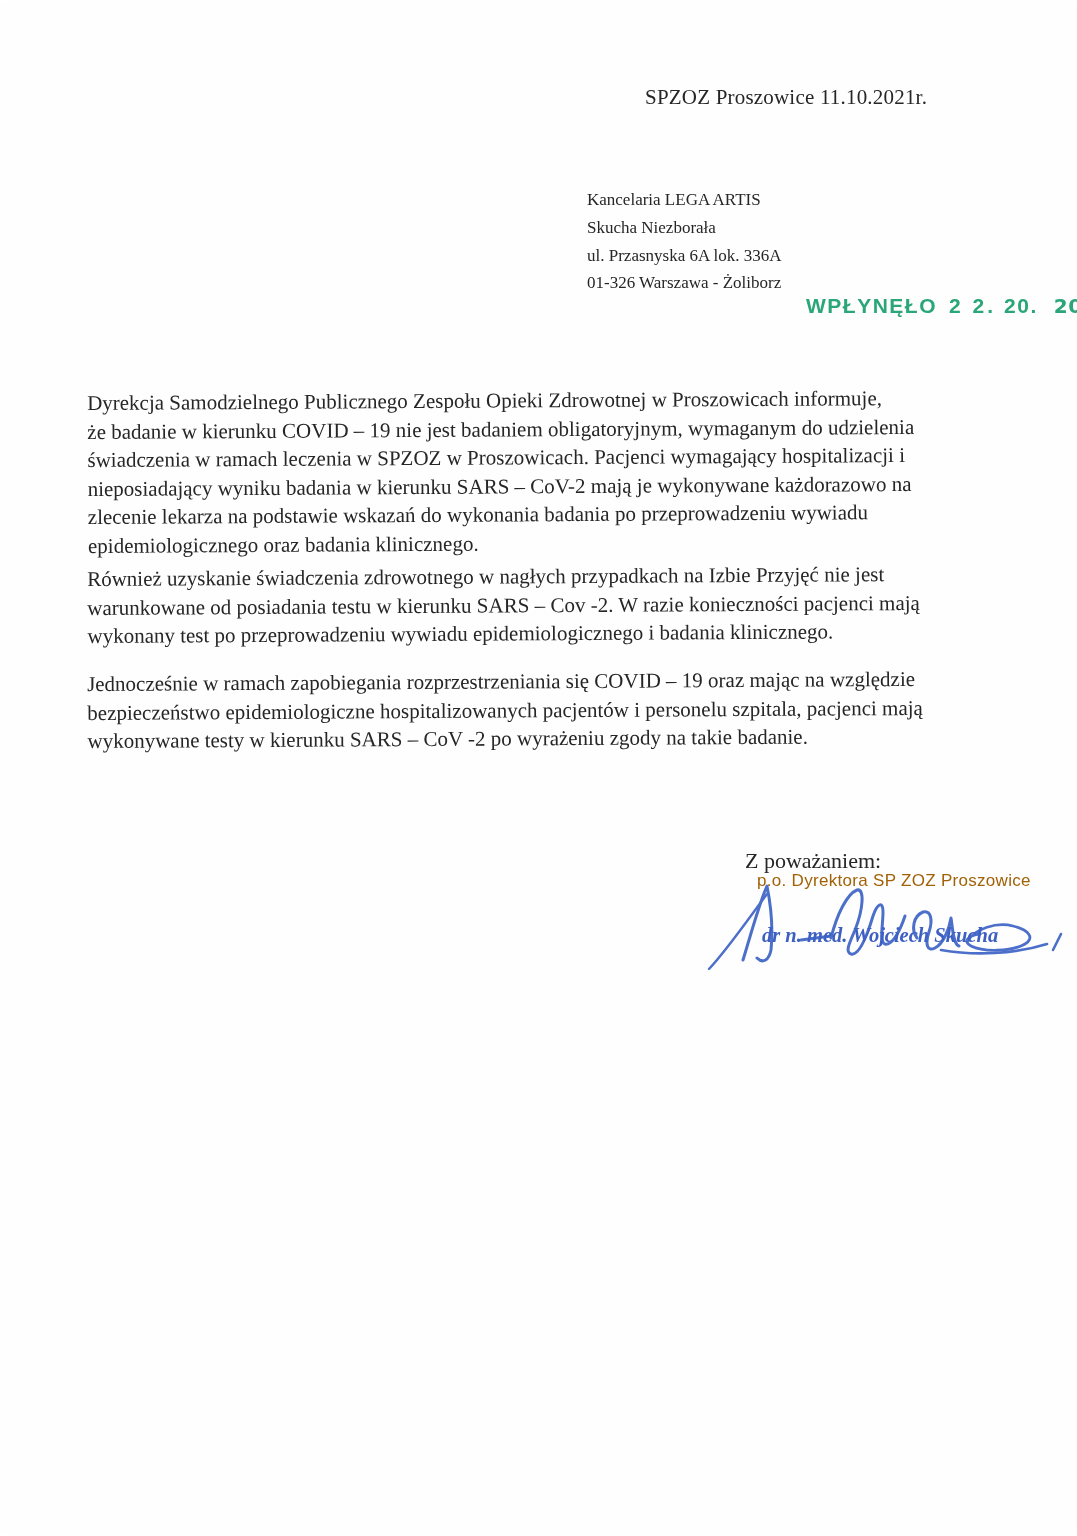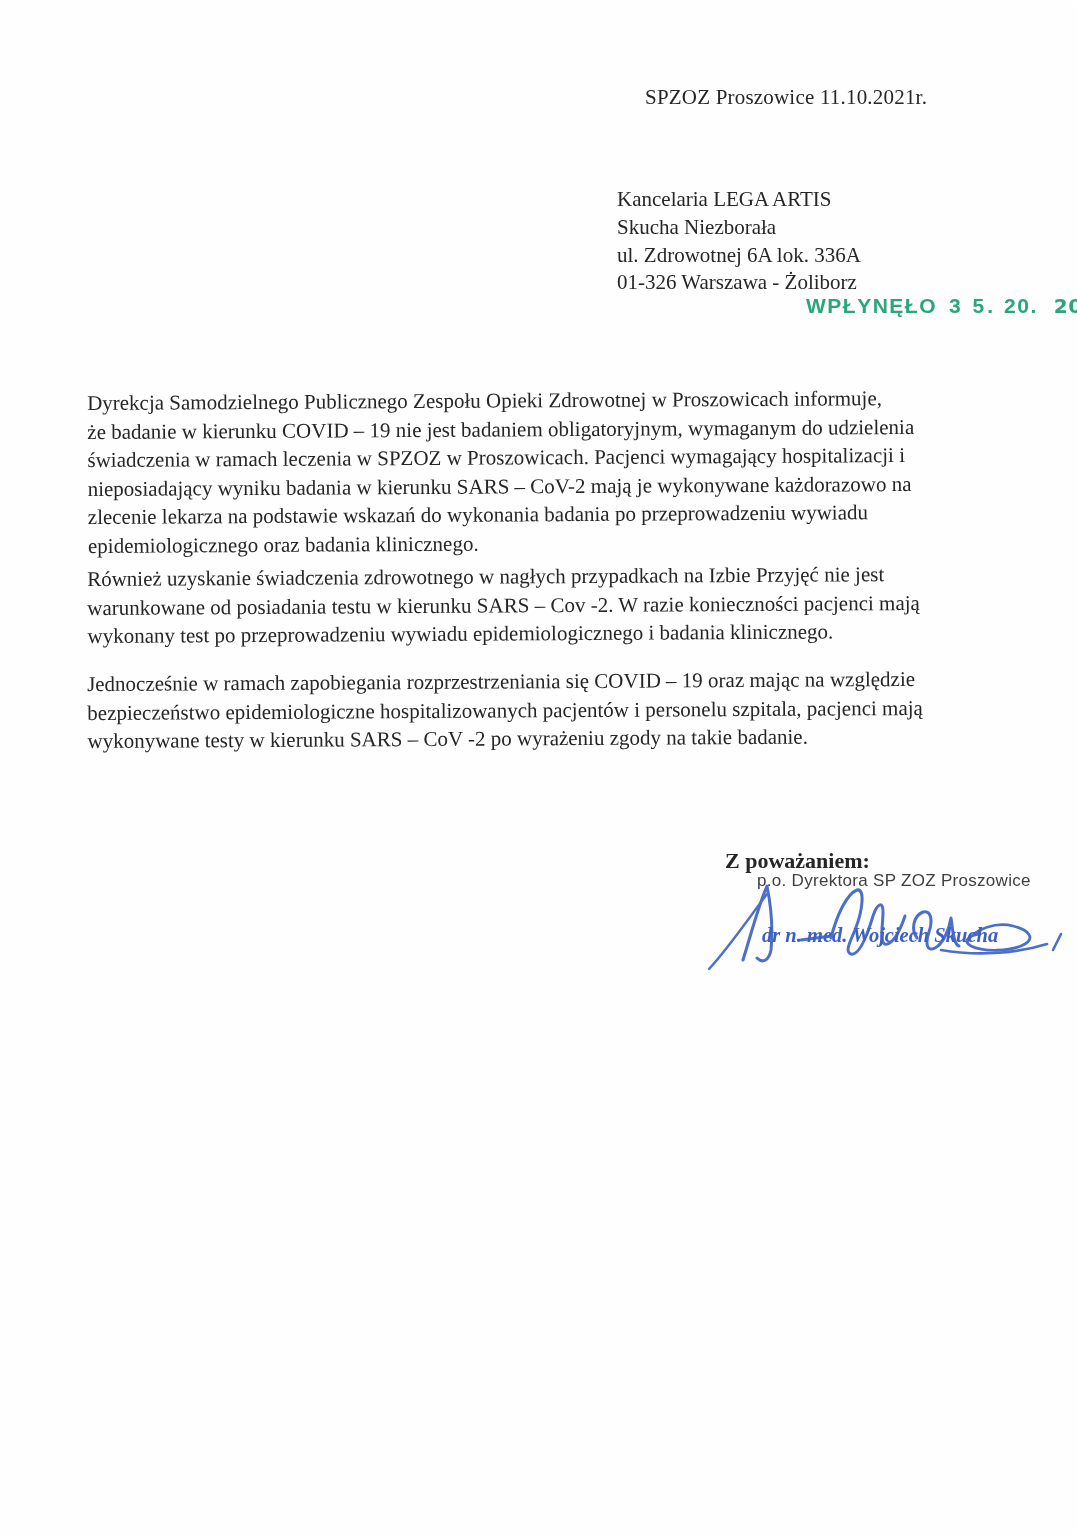--- a/index.html
+++ b/index.html
@@ -16,22 +16,22 @@
   }
   .abs { position: absolute; }
 
   .header-date {
     left: 645px; top: 85px;
     font-size: 21px;
     letter-spacing: 0.2px;
   }
 
   .recipient {
-    left: 617px; top: 186px;
-    font-size: 21px;
+    left: 587px; top: 186px;
+    font-size: 17px;
     line-height: 27.8px;
   }
 
   .stamp {
     left: 806px; top: 294px;
     font-family: "Liberation Sans", "DejaVu Sans", sans-serif;
     font-weight: 700;
     color: #2aa678;
     font-size: 21px;
     letter-spacing: 1.5px;
@@ -53,29 +53,28 @@
     line-height: 28.6px;
     white-space: pre-line;
     transform: rotate(-0.35deg);
     transform-origin: left top;
   }
   #para-0 { top: 389px; }
   #para-1 { top: 565px; }
   #para-2 { top: 670px; }
 
   .salutation {
-    left: 725px; top: 848px;
+    left: 745px; top: 848px;
     font-size: 22px;
-    font-weight: bold;
   }
   .signer-title {
     left: 757px; top: 871px;
     font-family: "Liberation Sans", "DejaVu Sans", sans-serif;
     font-size: 17px;
-    color: #404040;
+    color: #a16207;
     letter-spacing: 0.3px;
     white-space: nowrap;
   }
   .signer-name {
     left: 762px; top: 924px;
     font-size: 20.5px;
     font-style: italic;
     font-weight: bold;
     color: #3d5fc2;
     white-space: nowrap;
@@ -88,26 +87,26 @@
 </head>
 <body>
 
 <div class="page">
 
   <div class="abs header-date">SPZOZ Proszowice 11.10.2021r.</div>
 
   <div class="abs recipient">
     <div>Kancelaria LEGA ARTIS</div>
     <div>Skucha Niezborała</div>
-    <div>ul. Zdrowotnej 6A lok. 336A</div>
+    <div>ul. Przasnyska 6A lok. 336A</div>
     <div>01-326 Warszawa - Żoliborz</div>
   </div>
 
   <div class="abs stamp">
-    <span>WPŁYNĘŁO</span><span class="day">3 5.</span><span class="month">20.</span><span class="year">2021</span>
+    <span>WPŁYNĘŁO</span><span class="day">2 2.</span><span class="month">20.</span><span class="year">2021</span>
   </div>
 
 
   <div class="abs body-para" id="para-0">Dyrekcja Samodzielnego Publicznego Zespołu Opieki Zdrowotnej w Proszowicach informuje,
 że badanie w kierunku COVID – 19  nie jest badaniem obligatoryjnym, wymaganym do udzielenia
 świadczenia w ramach leczenia w SPZOZ  w Proszowicach.  Pacjenci wymagający hospitalizacji i
 nieposiadający wyniku badania w kierunku SARS – CoV-2 mają je wykonywane każdorazowo na
 zlecenie lekarza na podstawie wskazań do wykonania badania po przeprowadzeniu wywiadu
 epidemiologicznego oraz badania klinicznego.</div>
 

